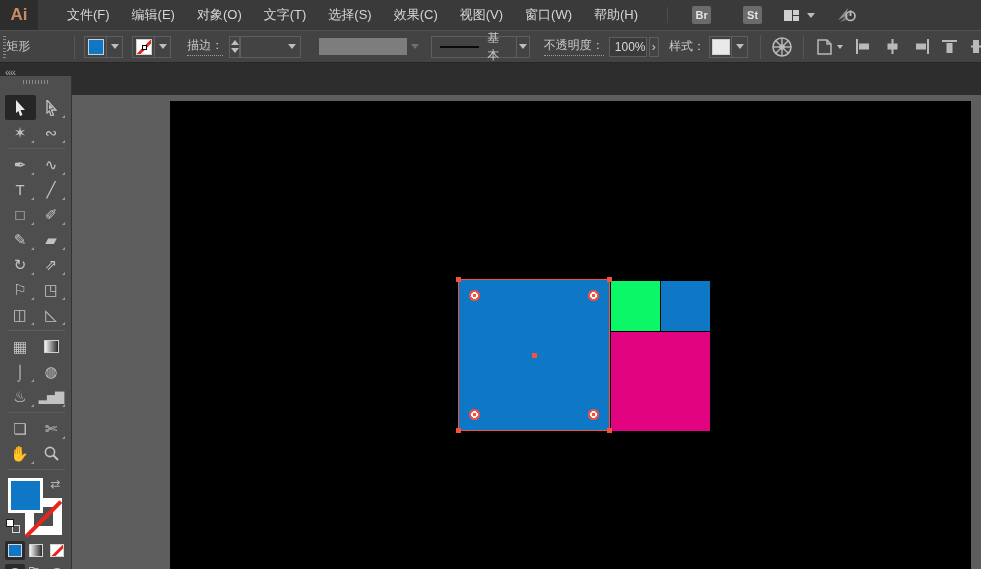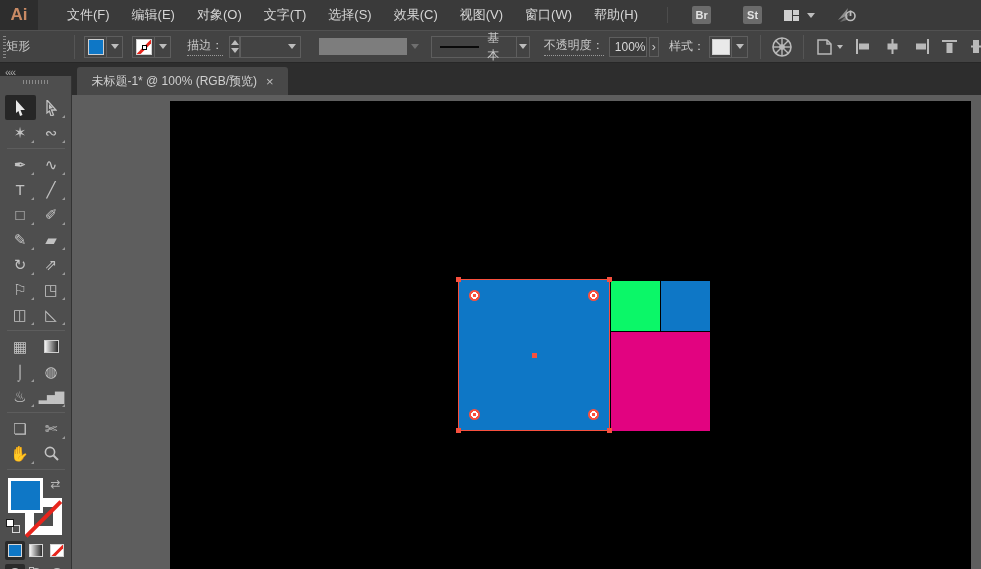--- a/index.html
+++ b/index.html
@@ -294,24 +294,20 @@
         <svg width="10" height="15" viewBox="0 0 10 15">
           <rect x="0" y="6.5" width="10" height="2" fill="#b9b9b9"></rect>
           <rect x="2" y="1" width="6" height="13" fill="#b9b9b9"></rect>
         </svg>
       </span>
     </span>
   </div>
 
   <div class="tabbar">
     <span class="collapse-btn">««</span>
-    <div class="doc-tab">
-      <span>未标题-1* @ 100% (RGB/预览)</span>
-      <span class="tab-close">×</span>
-    </div>
   </div>
 
   <div class="toolbar">
     <div class="tb-grip"></div>
     <div class="tools">
       <div class="trow">
         <span class="cell active">
           <svg width="11" height="16" viewBox="0 0 11 16">
               <path d="M1 0 L10 10 L5.5 10 L7.5 15 L5 16 L3.5 11 L1 13 Z" fill="#e8e8e8"></path>
             </svg>

